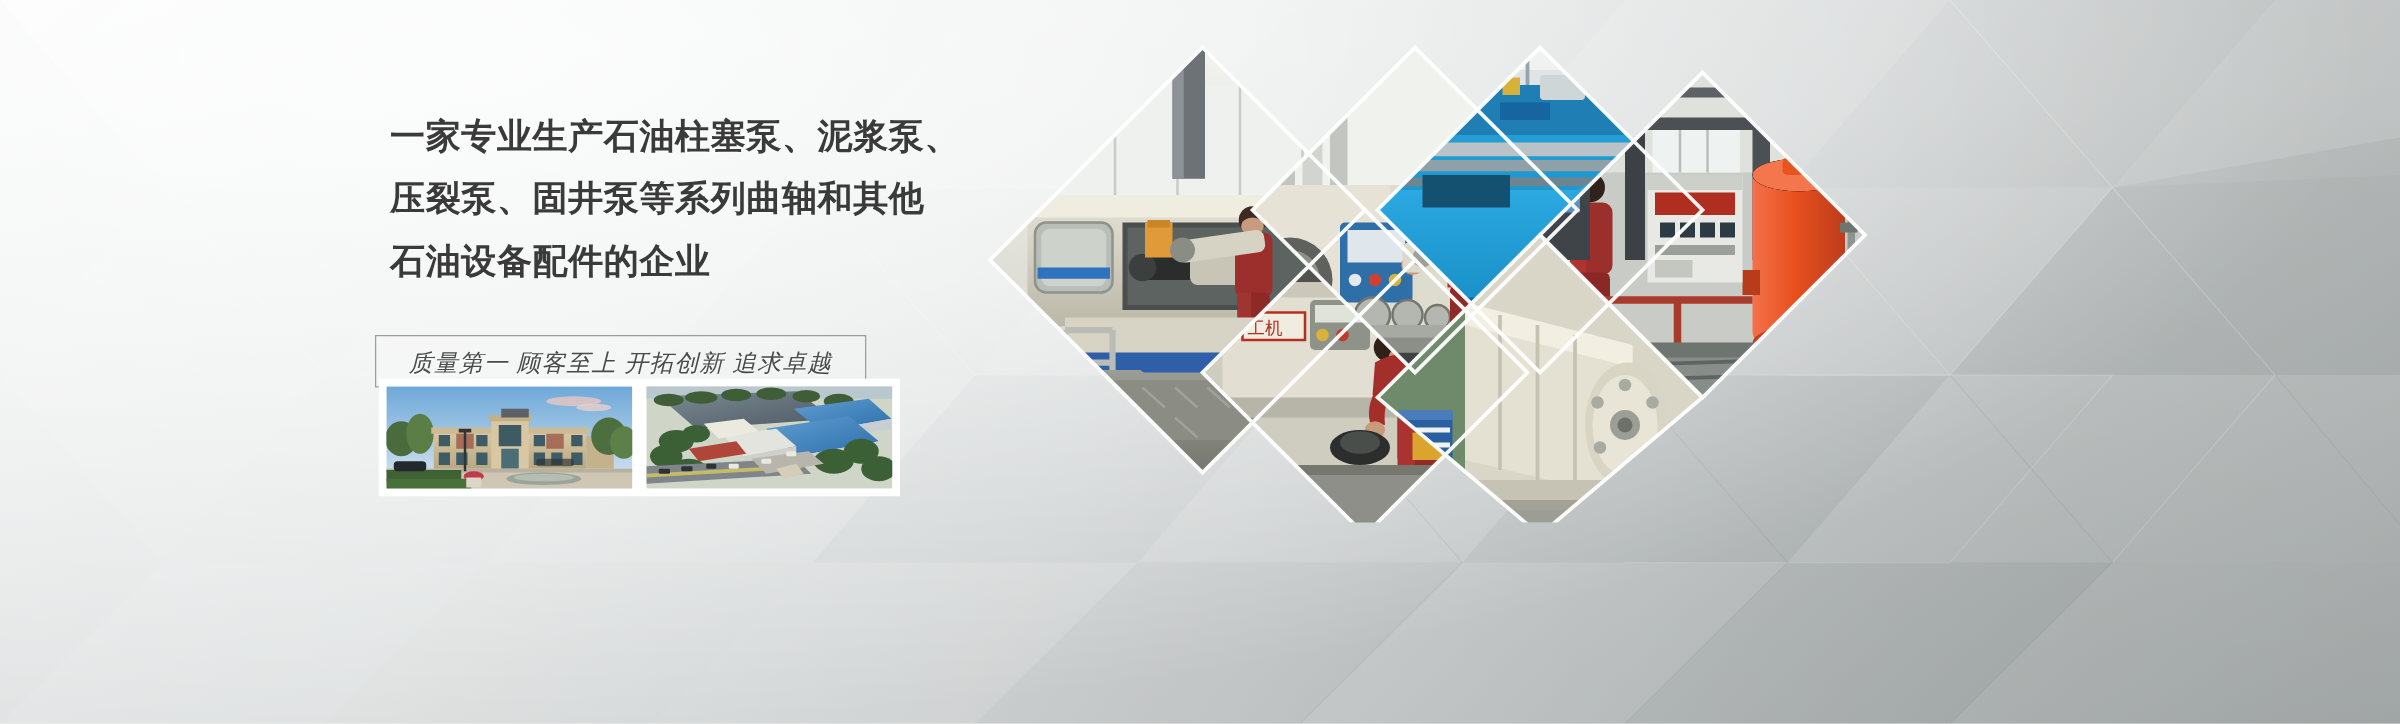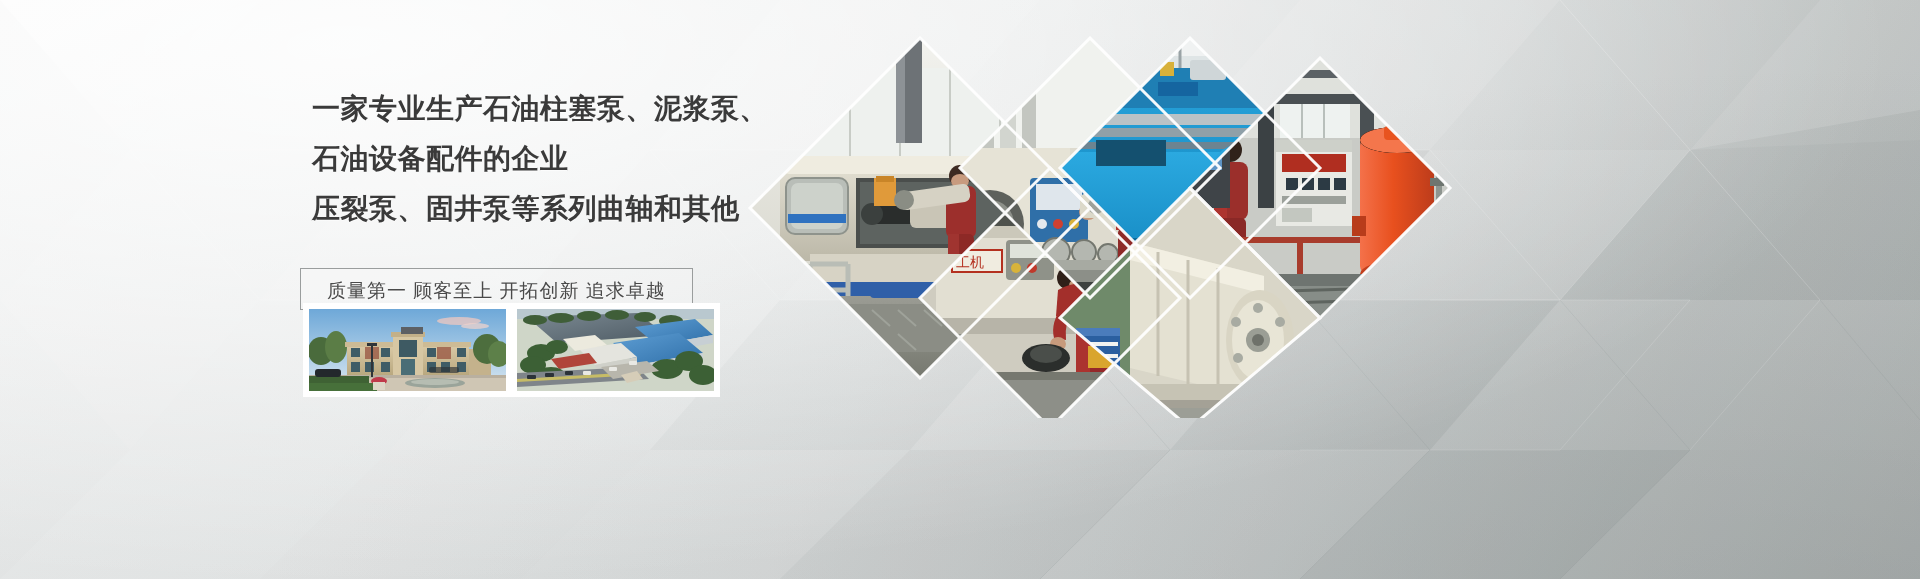--- a/index.html
+++ b/index.html
@@ -31,39 +31,40 @@
     margin:12px;color:#3a3a3a;font-weight:bold;
     font-size:28px;line-height:38px;letter-spacing:.5px;
     text-shadow:0 1px 0 rgba(255,255,255,.6);
     white-space:nowrap;
   }
   #slogan-box{
     margin-top:28px;display:inline-block;
     border:1px solid #9a9d9d;
     padding:9px 26px 5px 26px;
     background:rgba(255,255,255,.18);
+    font-style:italic;
   }
   #slogan-text{
     color:#4a4a4a;font-size:19px;letter-spacing:1px;white-space:nowrap;
     text-shadow:0 1px 0 rgba(255,255,255,.55);
   }
 
   
   #photos{position:absolute;left:303px;top:303px;display:flex;gap:0;}
   .photo{
     width:197px;height:82px;background:#fff;padding:6px;
     box-sizing:content-box;
     box-shadow:0 0 0 0 rgba(0,0,0,0);
   }
   .photo + .photo{margin-left:-1px;}
   .photo .inner{width:197px;height:82px;overflow:hidden;position:relative;}
   .photo svg{display:block;}
 
   
-  #collage{position:absolute;left:660px;top:28px;width:800px;height:390px;}
+  #collage{position:absolute;left:702px;top:28px;width:800px;height:390px;}
   #collage svg{display:block;}
 </style>
 </head>
 <body>
 
 <div id="banner">
 
   <div class="tex">
     <svg viewBox="0 0 1920 579" preserveAspectRatio="none" xmlns="http://www.w3.org/2000/svg">
       <defs>
@@ -127,22 +128,22 @@
         </g>
         <rect x="0" y="0" width="1920" height="579" fill="url(#pg2)"></rect>
       </g>
     </svg>
   </div>
 
   <div class="vig"></div>
 
   <div id="left">
     <div class="headline">一家专业生产石油柱塞泵、泥浆泵、</div>
+    <div class="headline">压裂泵、固井泵等系列曲轴和其他</div>
     <div class="headline">石油设备配件的企业</div>
-    <div class="headline">压裂泵、固井泵等系列曲轴和其他</div>
 
     <div id="slogan-box">
       <span id="slogan-text">质量第一  顾客至上  开拓创新  追求卓越</span>
     </div>
   </div>
 
   <div id="photos">
 
     <div class="photo">
       <div class="inner">

